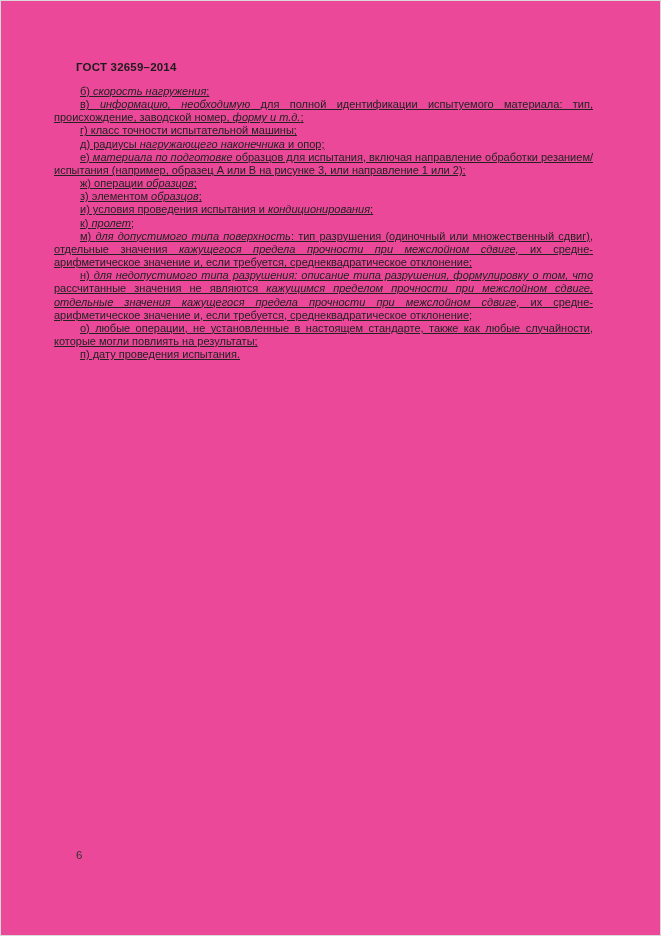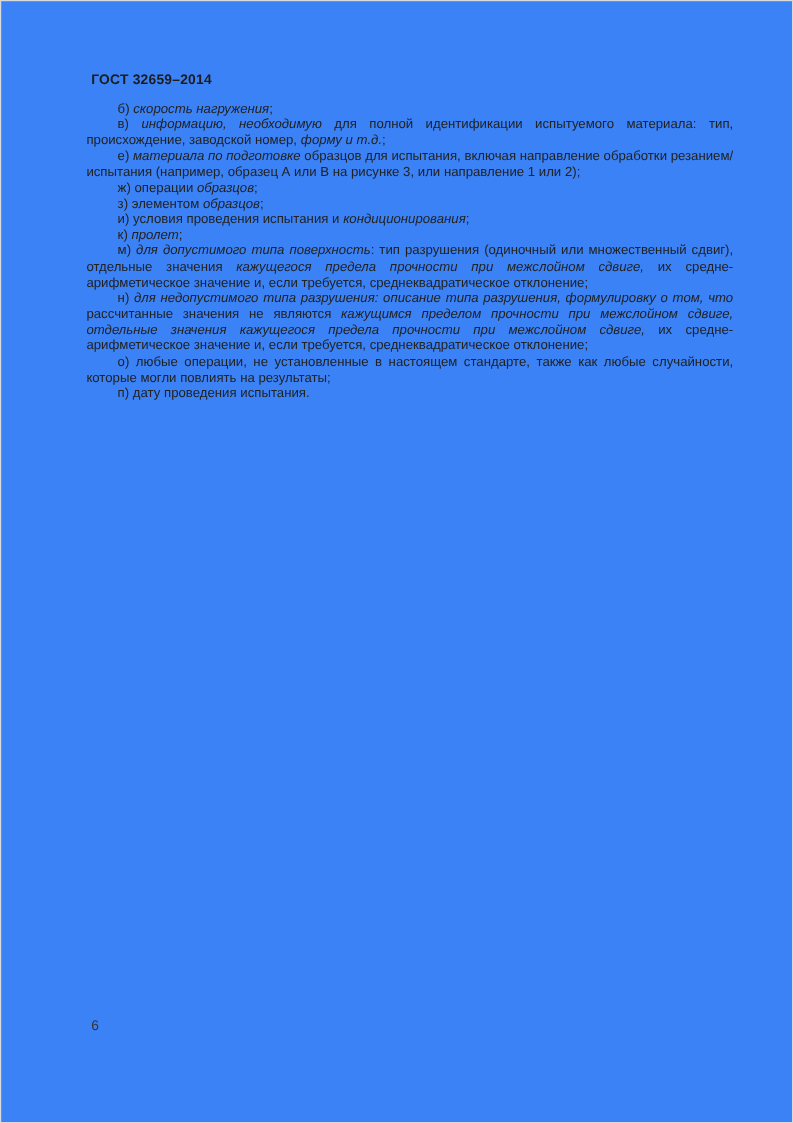--- a/index.html
+++ b/index.html
@@ -4,46 +4,47 @@
 <style>
   html, body {
     margin: 0;
     padding: 0;
     background: #ffffff;
   }
   .page {
     position: relative;
     width: 661px;
     height: 936px;
-    background: #3b82f6;
+    background: #ec4899;
     border: 1px solid #d9d9d9;
     box-sizing: border-box;
     font-family: "Liberation Sans", sans-serif;
     color: #222222;
     overflow: hidden;
   }
   .doc-header {
     position: absolute;
     left: 75px;
     top: 60px;
     font-size: 11.5px;
     font-weight: bold;
     color: #1c1c1c;
     letter-spacing: 0.2px;
     white-space: nowrap;
   }
   .body-text {
     position: absolute;
-    left: 71px;
+    left: 53px;
     top: 84px;
     width: 539px;
     font-size: 11px;
     line-height: 13.15px;
     text-align: justify;
     color: #222222;
+    text-decoration: underline;
   }
   .para {
     margin: 0;
     text-indent: 26px;
     hyphens: manual;
   }
   .para em {
     font-style: italic;
   }
   .page-number {
@@ -56,20 +57,22 @@
 </style>
 </head>
 <body>
 
 <div class="page">
   <div class="doc-header">ГОСТ 32659–2014</div>
 
   <div class="body-text">
       <p class="para"><span>б) </span><em>скорость нагружения</em><span>;</span></p>
       <p class="para"><span>в) </span><em>информацию, необходимую</em><span> для полной идентификации испытуемого материала: тип, происхождение, заводской номер, </span><em>форму и т.д.</em><span>;</span></p>
+      <p class="para"><span>г) класс точности испытательной машины;</span></p>
+      <p class="para"><span>д) радиусы </span><em>нагружающего наконечника</em><span> и опор;</span></p>
       <p class="para"><span>е) </span><em>материала по подготовке</em><span> образцов для испытания, включая направление обработки резанием/испытания (например, образец А или В на рисунке 3, или направление 1 или 2);</span></p>
       <p class="para"><span>ж) операции </span><em>образцов</em><span>;</span></p>
       <p class="para"><span>з) элементом </span><em>образцов</em><span>;</span></p>
       <p class="para"><span>и) условия проведения испытания и </span><em>кондиционирования</em><span>;</span></p>
       <p class="para"><span>к) </span><em>пролет</em><span>;</span></p>
       <p class="para"><span>м) </span><em>для допустимого типа поверхность</em><span>: тип разрушения (одиночный или множественный сдвиг), отдельные значения </span><em>кажущегося предела прочности при межслойном сдвиге,</em><span> их средне­арифметическое значение и, если требуется, среднеквадратическое отклонение;</span></p>
       <p class="para"><span>н) </span><em>для недопустимого типа разрушения: описание типа разрушения, формулировку о том, что</em><span> рассчитанные значения не являются </span><em>кажущимся пределом прочности при межслойном сдвиге, отдельные значения кажущегося предела прочности при межслойном сдвиге,</em><span> их средне­арифметическое значение и, если требуется, среднеквадратическое отклонение;</span></p>
       <p class="para"><span>о) любые операции, не установленные в настоящем стандарте, также как любые случайности, которые могли повлиять на результаты;</span></p>
       <p class="para"><span>п) дату проведения испытания.</span></p>
     </div>

